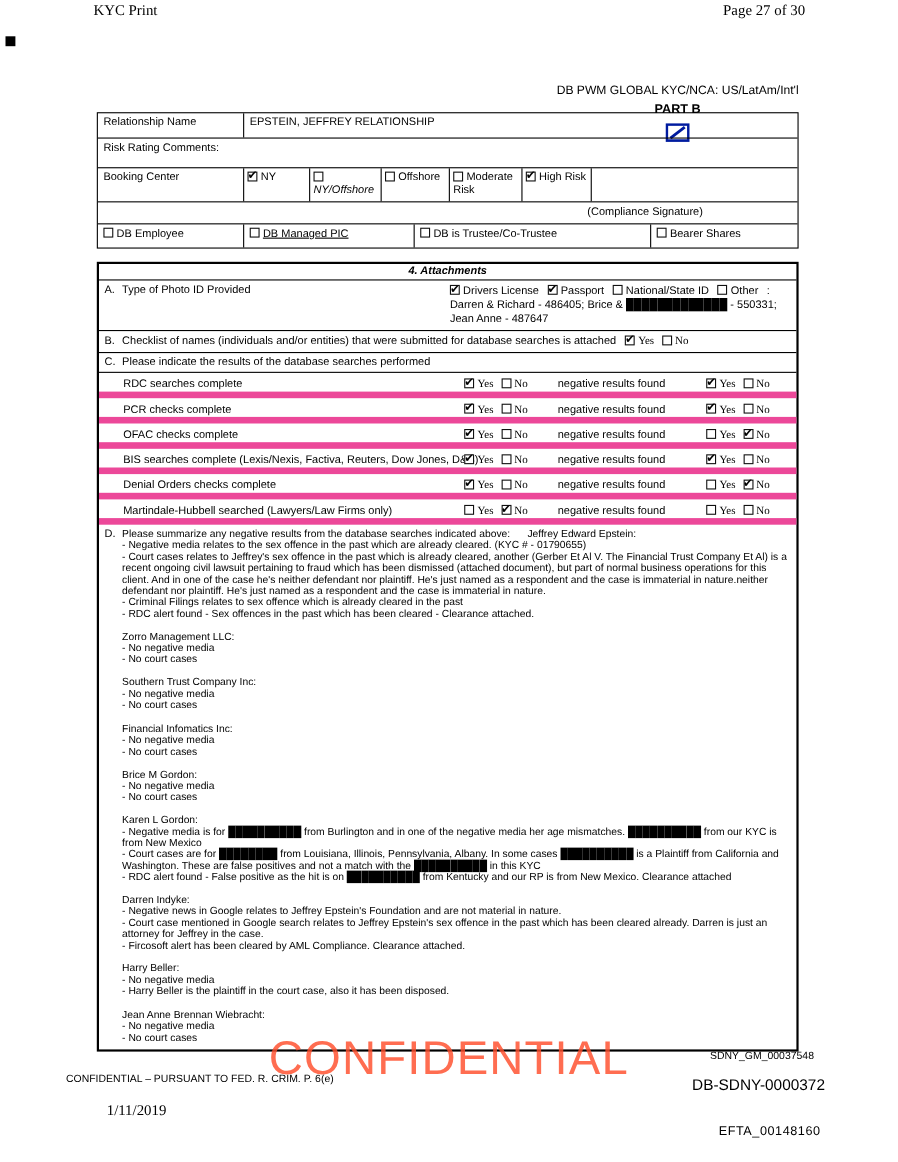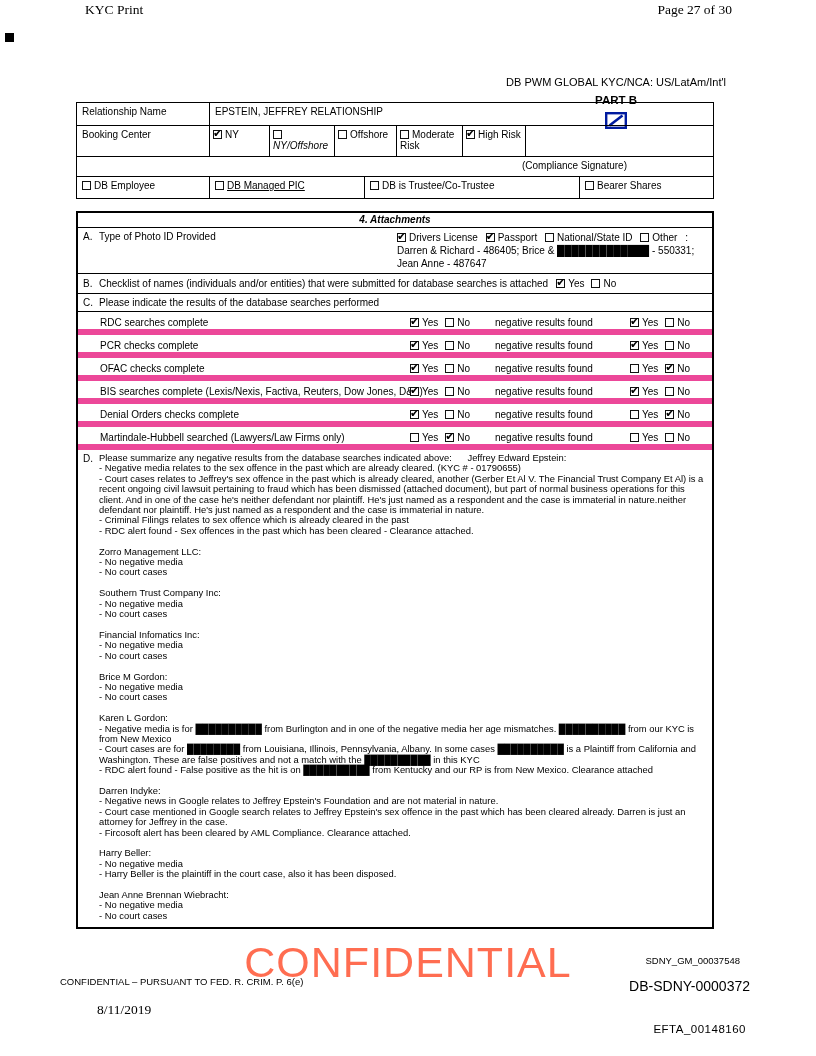--- a/index.html
+++ b/index.html
@@ -12,21 +12,21 @@
                 justify-content:space-between; font-family:"Liberation Serif","DejaVu Serif",serif;
                 font-size:13.5px; }
   .artifact { position:absolute; left:5px; top:33px; width:9px; height:9px; background:#000; }
 
   
   .form-title { position:absolute; top:76px; right:90px; display:flex; align-items:center;
                 gap:6px; font-size:11px;flex-direction:column; }
   .form-title .bold { font-weight:bold; font-size:11.5px; }
   .logo svg { display:block; }
 
-  .content { position:absolute; left:76px; top:102px; width:638px;border-radius:29px; }
+  .content { position:absolute; left:88px; top:102px; width:638px;border-radius:29px; }
 
   
   .t1 { border:1px solid #000; font-size:10px; }
   .t1 .r { display:flex; align-items:stretch; }
   .t1 .r + .r { border-top:1px solid #000; }
   .cell { padding:3px 5px; }
   .brd { border-right:1px solid #000; }
   .fill { flex:1; }
   .w133 { width:133px; flex:none; }
   .w60 { width:60px; flex:none; padding:3px 3px; }
@@ -59,21 +59,21 @@
   .opt { white-space:nowrap; margin-right:5px; }
   .row-b { border-bottom:1px solid #000; padding:3px 5px; display:flex; align-items:center; min-height:20px; }
   .row-c { border-bottom:1px solid #000; padding:3px 5px; display:flex; min-height:17px; }
   .ml8 { margin-left:8px; }
   .srow { position:relative; border-bottom:6px solid #ec4899; height:23px; }
   .srow .lbl { position:absolute; left:22px; top:5px; }
   .srow .g1 { position:absolute; left:332px; top:5px; }
   .srow .neg { position:absolute; left:417px; top:5px; }
   .srow .g2 { position:absolute; left:552px; top:5px; }
   .yn { white-space:nowrap; }
-  .yn .w { margin-right:7px; }
+  .yn .w { margin-right:7px;font-family:Liberation Serif, serif; }
   .row-d { display:flex; padding:3px 5px 6px; }
   .d-text { flex:1; white-space:pre-wrap; font-size:9.4px; line-height:10.4px; }
 
   
   .bates-top { position:absolute; top:955px; right:76px; font-size:9.5px; }
   .conf-notice { position:absolute; top:976px; left:60px; font-size:9.5px; }
   .bates-db { position:absolute; top:978px; right:66px; font-size:14px; }
   .watermark { position:absolute; top:938px; left:50%; transform:translateX(-50%);
                font-size:43px; letter-spacing:1px; color:#ff4e2b; opacity:.82; white-space:nowrap; }
   .url-line { position:absolute; top:1002px; left:97px; right:84px; display:flex;
@@ -104,20 +104,23 @@
     </span>
   </div>
 
   <div class="content">
 
     <div class="t1">
       <div class="r r1">
         <div class="cell brd w133">Relationship Name</div>
         <div class="cell fill">EPSTEIN, JEFFREY RELATIONSHIP</div>
       </div>
+      <div class="r r2">
+        <div class="cell fill">Risk Rating Comments:</div>
+      </div>
       <div class="r r3">
         <div class="cell brd w133">Booking Center</div>
         <div class="cell brd w60">
           <span class="cb" data-checked="true"></span><span>NY</span>
         </div>
         <div class="cell brd w65">
           <span class="cb" data-checked="false"></span><span>NY/Offshore</span>
         </div>
         <div class="cell brd w62">
           <span class="cb" data-checked="false"></span><span>Offshore</span>
@@ -263,17 +266,17 @@
 - No court cases</span></div>
       </div>
     </div>
   </div>
 
   <div class="bates-top">SDNY_GM_00037548</div>
   <div class="conf-notice">CONFIDENTIAL – PURSUANT TO FED. R. CRIM. P. 6(e)</div>
   <div class="bates-db">DB-SDNY-0000372</div>
   <div class="watermark">CONFIDENTIAL</div>
   <div class="url-line">
-    <span>8/11/2019</span>
+    <span>1/11/2019</span>
   </div>
   <div class="bates-bottom">EFTA_00148160</div>
 
 </div>
 
 </body></html>

